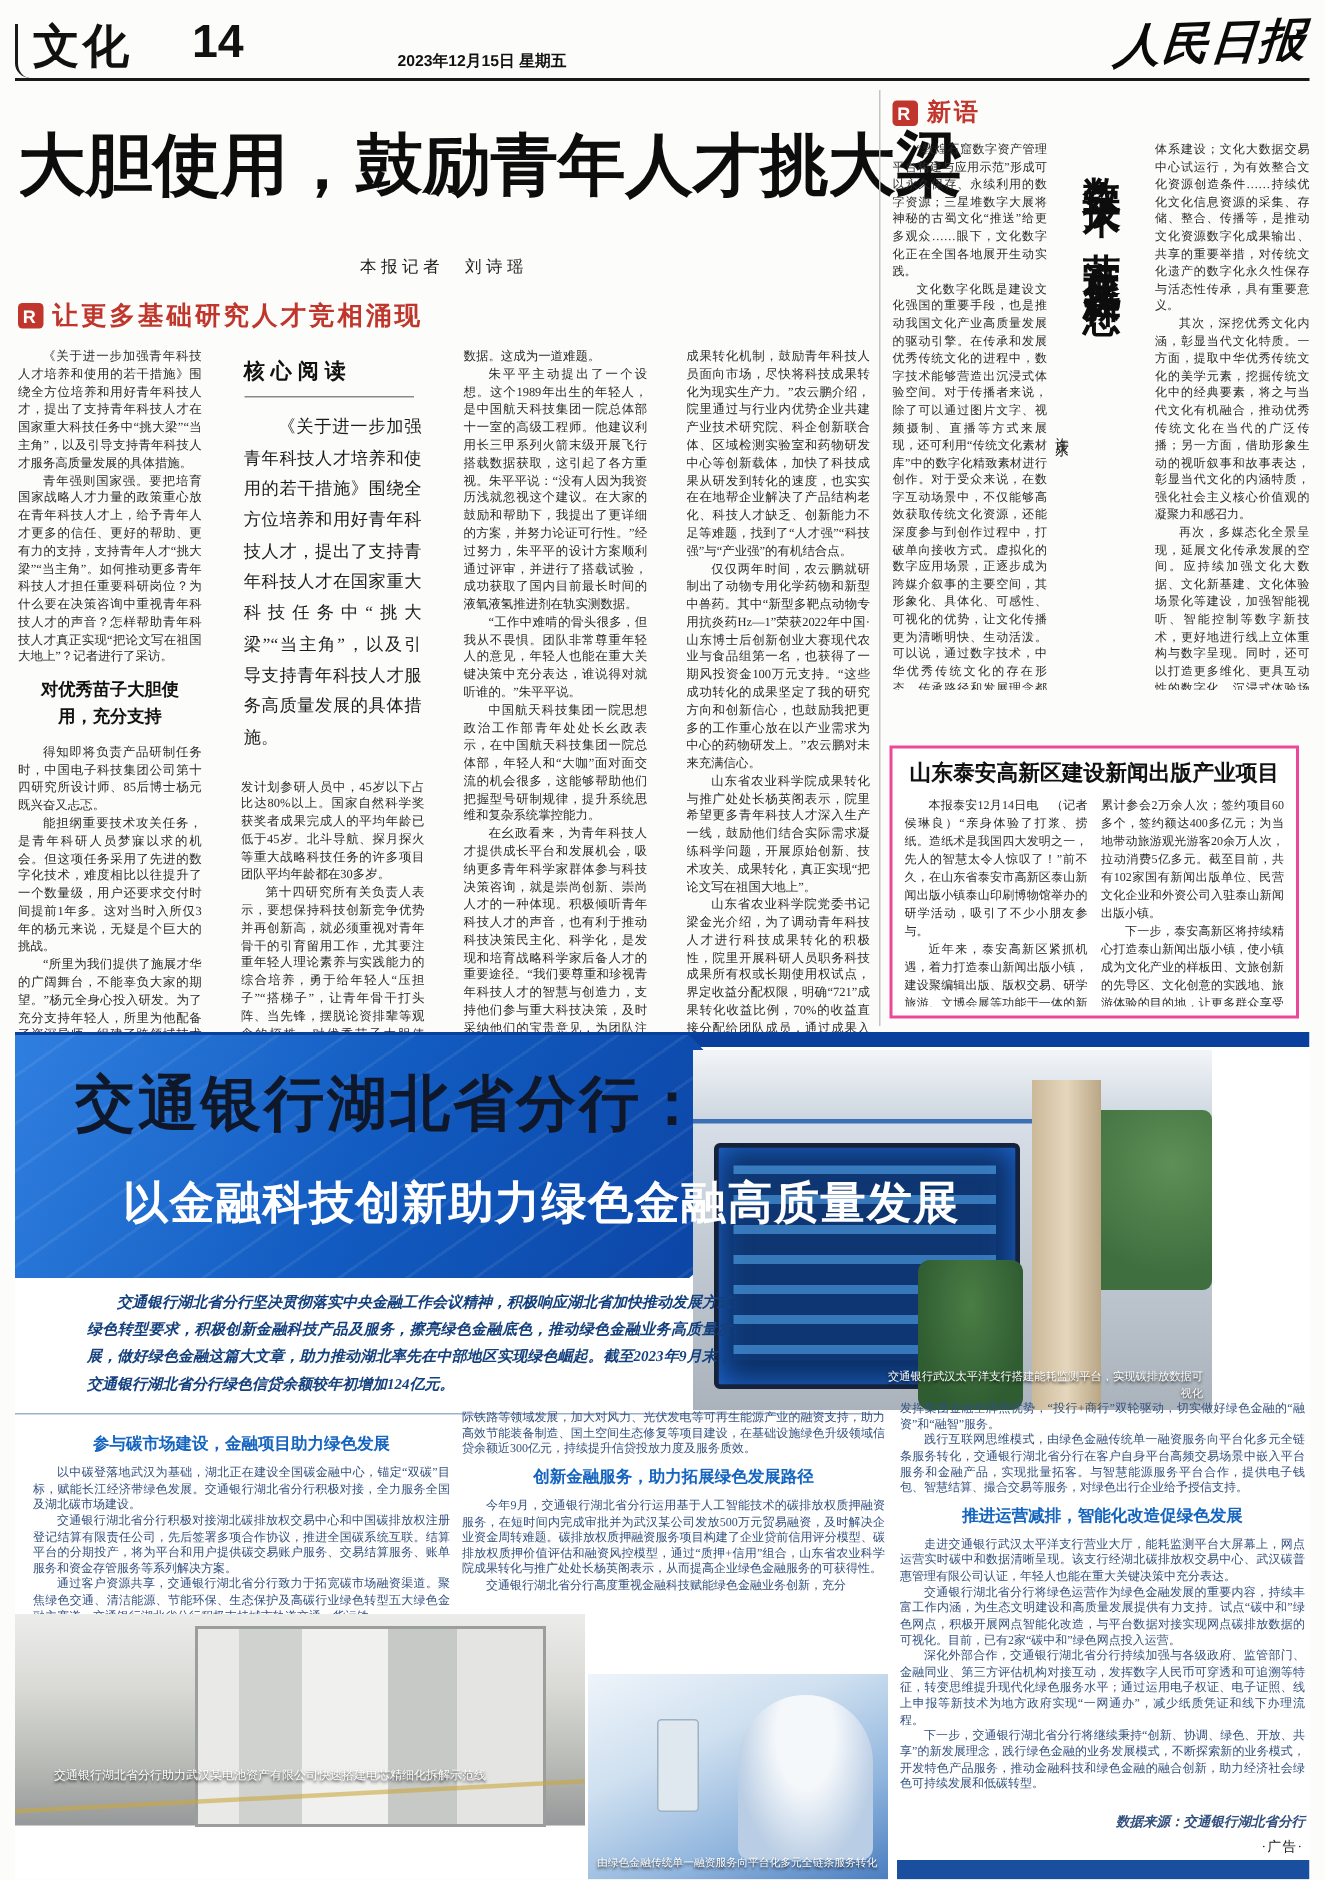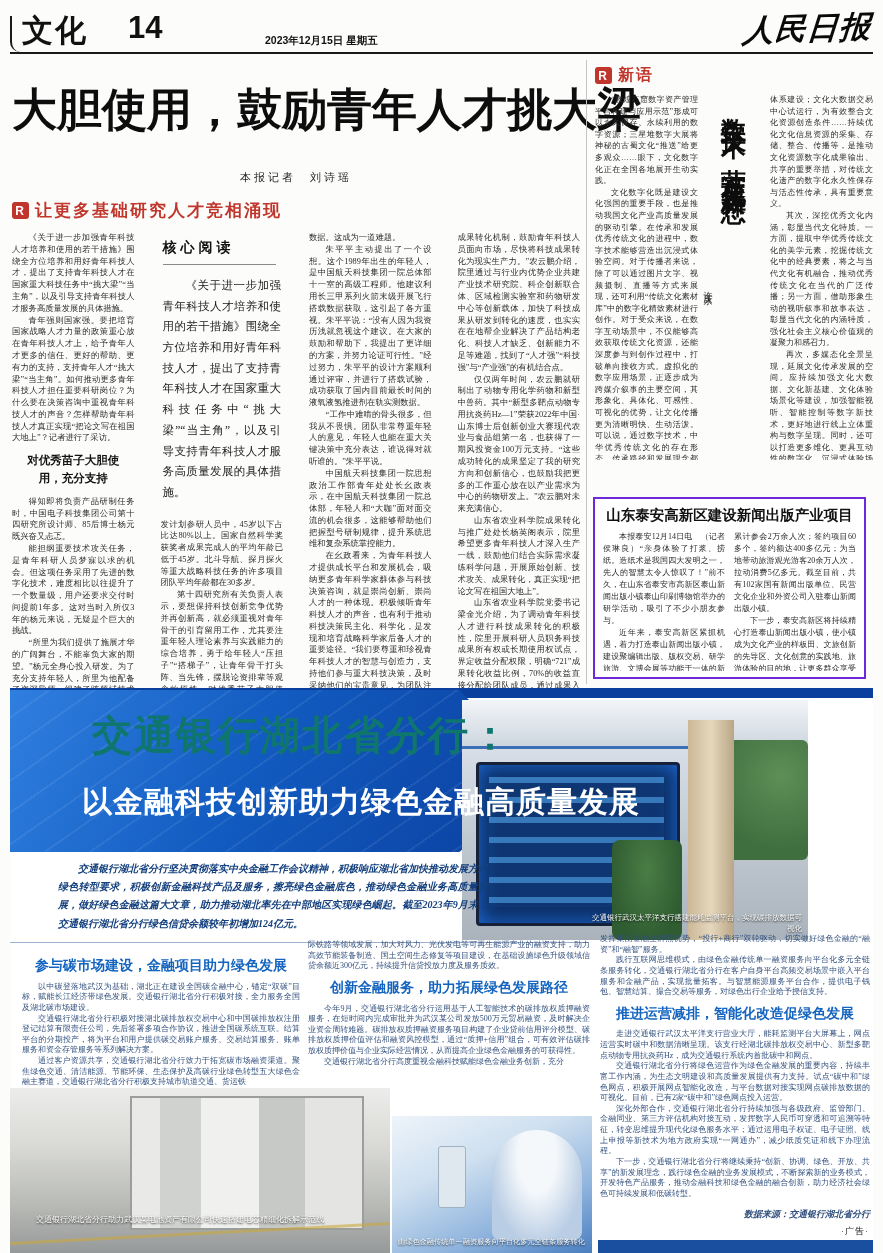--- a/index.html
+++ b/index.html
@@ -47,37 +47,37 @@
       border-left:1px solid #c4c4c4;padding-left:8px;box-sizing:border-box;}
   .xinyu-hdr{display:flex;align-items:center;gap:6px;color:#c0362c;
       font-family:"Liberation Sans",sans-serif;font-weight:bold;font-size:16px;margin:5px 0 8px;letter-spacing:2px;}
   .xinyu-body{display:flex;height:366px;overflow:hidden;}
   .xy-col{width:103px;font-size:8px;line-height:1.45;text-align:justify;color:#2b2b2b;overflow:hidden;}
   .xy-mid{width:72px;position:relative;display:flex;justify-content:center;flex:0 0 72px;}
   .xy-title{writing-mode:vertical-rl;font-family:"Liberation Sans",sans-serif;font-weight:900;
       font-size:25px;letter-spacing:5px;line-height:1.2;color:#0d0d0d;margin-top:4px;}
   .xy-author{position:absolute;left:3px;top:190px;writing-mode:vertical-rl;font-size:9px;color:#222;letter-spacing:2px;}
 
-  .taian{position:absolute;left:6px;top:437px;width:273px;height:182px;border:2px solid #6d28d9;
+  .taian{position:absolute;left:6px;top:437px;width:273px;height:182px;border:2px solid #ec4899;
       background:#fff;padding:5px 8px;box-sizing:border-box;}
   .taian-title{text-align:center;font-family:"Liberation Sans",sans-serif;font-weight:bold;
       font-size:14.5px;color:#111;margin:2px 0 6px;}
   .taian-cols{display:flex;gap:9px;height:140px;overflow:hidden;}
   .taian-col{flex:1;font-size:8px;line-height:1.5;text-align:justify;color:#2b2b2b;overflow:hidden;}
 
   
   .ad{position:absolute;left:10px;top:688px;width:863px;height:565px;background:#fff;overflow:hidden;}
   .ad-topstrip{position:absolute;left:0;top:0;width:100%;height:10px;background:#0a3f9e;}
   .ad-banner{position:absolute;left:0;top:2px;width:535px;height:162px;
       background:linear-gradient(115deg,#2f7fe0 0%,#125bc0 45%,#0a3f9e 100%);
       clip-path:polygon(0 0,84% 0,100% 55%,84% 100%,0 100%);}
   .ad-banner::after{content:"";position:absolute;inset:0;
       background:repeating-linear-gradient(-35deg,rgba(255,255,255,.07) 0 2px,transparent 2px 26px);}
   .ad-title1{position:absolute;left:40px;top:20px;font-family:"Liberation Sans",sans-serif;
-      font-weight:900;font-size:40px;color:#0f766e;letter-spacing:2px;z-index:2;margin-left:42px;}
+      font-weight:900;font-size:40px;color:#0f172a;letter-spacing:2px;z-index:2;}
   .ad-title2{position:absolute;left:72px;top:94px;font-family:"Liberation Sans",sans-serif;
       font-weight:600;font-size:30px;color:#fff;letter-spacing:1px;z-index:2;}
   .ad-photo-top{position:absolute;left:452px;top:12px;width:346px;height:240px;
       background:linear-gradient(180deg,#e8eef4 0%,#d6dde6 22%,#c2cbd4 55%,#aab3bc 100%);}
   .pt-ceiling{position:absolute;left:0;top:0;width:100%;height:46px;
       background:linear-gradient(180deg,#f2f5f8,#cdd6df);border-bottom:3px solid #3b70b4;}
   .pt-green{position:absolute;right:0;top:40px;width:90px;height:120px;
       background:radial-gradient(circle at 70% 30%,#5d8f56,#3f6f3f 70%);border-radius:6px;}
   .pt-pillar{position:absolute;left:226px;top:20px;width:46px;height:220px;
       background:linear-gradient(90deg,#cbb898,#e5d7bd 50%,#b9a685);}
@@ -90,22 +90,22 @@
       background:radial-gradient(ellipse at 50% 30%,#4a7d45,#2f5c31 75%);border-radius:8px;}
   .photo-caption-top{position:absolute;right:6px;bottom:5px;width:210px;color:#fff;font-size:7.5px;
       text-align:right;line-height:1.55;text-shadow:0 1px 2px rgba(0,0,0,.85);z-index:3;}
   .ad-intro{position:absolute;left:48px;top:172px;width:430px;font-size:10px;font-style:italic;
       font-weight:bold;color:#14407e;line-height:1.82;text-indent:2em;text-align:justify;z-index:2;}
   .ad-divider{position:absolute;left:0;top:254px;width:578px;height:1px;background:#9fb0cc;}
   .ad-col{font-size:8px;line-height:1.33;color:#33517f;text-align:justify;overflow:hidden;}
   .ad-col1{position:absolute;left:12px;top:262px;width:278px;height:146px;}
   .ad-col2{position:absolute;left:298px;top:252px;width:282px;height:170px;}
   .ad-col3{position:absolute;left:590px;top:246px;width:270px;height:290px;}
-  .ad .col-subhead{color:#1565c0;font-size:14px;margin:5px 0;}
-  .ad-photo-bl{position:absolute;left:0;top:400px;width:380px;height:165px;
+  .ad .col-subhead{color:#1565c0;font-size:11px;margin:5px 0;}
+  .ad-photo-bl{position:absolute;left:0;top:388px;width:380px;height:141px;
       background:linear-gradient(180deg,#ececea 0%,#d9dad6 35%,#b9bbb6 70%,#96999a 100%);}
   .bl-machine{position:absolute;left:120px;top:8px;width:230px;height:130px;
       background:linear-gradient(90deg,#e9eae8 0 12%,#cfd2cf 12% 30%,#f0f1ef 30% 55%,#c6c9c6 55% 75%,#e4e5e2 75% 100%);
       border:2px solid #9b9e9b;}
   .bl-floorline{position:absolute;left:0;bottom:18px;width:100%;height:3px;background:#caa93f;opacity:.6;transform:rotate(-3deg);}
   .photo-caption-bl{position:absolute;left:26px;bottom:26px;width:290px;color:#fff;font-size:8px;
       line-height:1.7;text-shadow:0 1px 2px rgba(0,0,0,.85);}
   .ad-photo-br{position:absolute;left:382px;top:428px;width:200px;height:137px;
       background:linear-gradient(155deg,#eef4fa 0%,#cfe0f0 35%,#8fb4dd 70%,#4a7ec0 100%);}
   .br-person{position:absolute;right:10px;top:14px;width:90px;height:110px;
@@ -232,28 +232,28 @@
 
     <div class="ad-col ad-col1">
         <div class="col-subhead">参与碳市场建设，金融项目助力绿色发展</div>
         <div class="para">以中碳登落地武汉为基础，湖北正在建设全国碳金融中心，锚定“双碳”目标，赋能长江经济带绿色发展。交通银行湖北省分行积极对接，全力服务全国及湖北碳市场建设。</div>
         <div class="para">交通银行湖北省分行积极对接湖北碳排放权交易中心和中国碳排放权注册登记结算有限责任公司，先后签署多项合作协议，推进全国碳系统互联。结算平台的分期投产，将为平台和用户提供碳交易账户服务、交易结算服务、账单服务和资金存管服务等系列解决方案。</div>
         <div class="para">通过客户资源共享，交通银行湖北省分行致力于拓宽碳市场融资渠道。聚焦绿色交通、清洁能源、节能环保、生态保护及高碳行业绿色转型五大绿色金融主赛道，交通银行湖北省分行积极支持城市轨道交通、货运铁</div>
       </div>
     <div class="ad-col ad-col2">
         <div class="para para-cont">际铁路等领域发展，加大对风力、光伏发电等可再生能源产业的融资支持，助力高效节能装备制造、国土空间生态修复等项目建设，在基础设施绿色升级领域信贷余额近300亿元，持续提升信贷投放力度及服务质效。</div>
         <div class="col-subhead">创新金融服务，助力拓展绿色发展路径</div>
-        <div class="para">今年9月，交通银行湖北省分行运用基于人工智能技术的碳排放权质押融资服务，在短时间内完成审批并为武汉某公司发放500万元贸易融资，及时解决企业资金周转难题。碳排放权质押融资服务项目构建了企业贷前信用评分模型、碳排放权质押价值评估和融资风控模型，通过“质押+信用”组合，可有效评估碳排放权质押价值与企业实际经营情况，从而提高企业绿色金融服务的可获得性。</div>
+        <div class="para">今年9月，交通银行湖北省分行运用基于人工智能技术的碳排放权质押融资服务，在短时间内完成审批并为武汉某公司发放500万元贸易融资，及时解决企业资金周转难题。碳排放权质押融资服务项目构建了企业贷前信用评分模型、碳排放权质押价值评估和融资风控模型，通过“质押+信用”组合，山东省农业科学院成果转化与推广处处长杨英阁表示，从而提高企业绿色金融服务的可获得性。</div>
         <div class="para">交通银行湖北省分行高度重视金融科技赋能绿色金融业务创新，充分</div>
       </div>
     <div class="ad-col ad-col3">
         <div class="para para-cont">发挥集团金融全牌照优势，“投行+商行”双轮驱动，切实做好绿色金融的“融资”和“融智”服务。</div>
         <div class="para">践行互联网思维模式，由绿色金融传统单一融资服务向平台化多元全链条服务转化，交通银行湖北省分行在客户自身平台高频交易场景中嵌入平台服务和金融产品，实现批量拓客。与智慧能源服务平台合作，提供电子钱包、智慧结算、撮合交易等服务，对绿色出行企业给予授信支持。</div>
         <div class="col-subhead">推进运营减排，智能化改造促绿色发展</div>
-        <div class="para">走进交通银行武汉太平洋支行营业大厅，能耗监测平台大屏幕上，网点运营实时碳中和数据清晰呈现。该支行经湖北碳排放权交易中心、新型多靶点动物专用抗炎药Hz，成为交通银行系统内首批碳中和网点。</div>
+        <div class="para">走进交通银行武汉太平洋支行营业大厅，能耗监测平台大屏幕上，网点运营实时碳中和数据清晰呈现。该支行经湖北碳排放权交易中心、武汉碳普惠管理有限公司认证，年轻人也能在重大关键决策中充分表达。</div>
         <div class="para">交通银行湖北省分行将绿色运营作为绿色金融发展的重要内容，持续丰富工作内涵，为生态文明建设和高质量发展提供有力支持。试点“碳中和”绿色网点，积极开展网点智能化改造，与平台数据对接实现网点碳排放数据的可视化。目前，已有2家“碳中和”绿色网点投入运营。</div>
         <div class="para">深化外部合作，交通银行湖北省分行持续加强与各级政府、监管部门、金融同业、第三方评估机构对接互动，发挥数字人民币可穿透和可追溯等特征，转变思维提升现代化绿色服务水平；通过运用电子权证、电子证照、线上申报等新技术为地方政府实现“一网通办”，减少纸质凭证和线下办理流程。</div>
         <div class="para">下一步，交通银行湖北省分行将继续秉持“创新、协调、绿色、开放、共享”的新发展理念，践行绿色金融的业务发展模式，不断探索新的业务模式，开发特色产品服务，推动金融科技和绿色金融的融合创新，助力经济社会绿色可持续发展和低碳转型。</div>
       </div>
 
     <div class="ad-photo-bl">
       <div class="bl-machine"></div>
       <div class="bl-floorline"></div>
       <div class="photo-caption-bl">交通银行湖北省分行助力武汉某电池资产有限公司快速搭建电芯精细化拆解示范线</div>
     </div>

